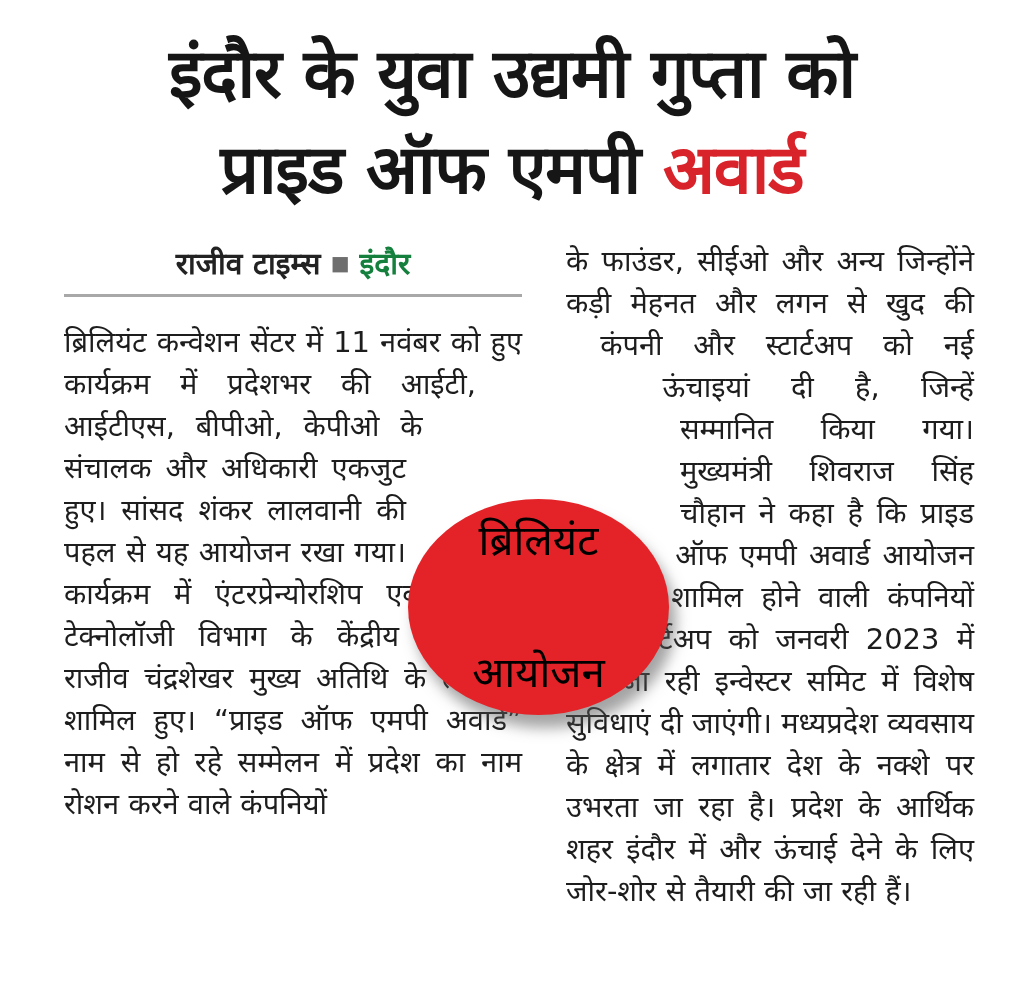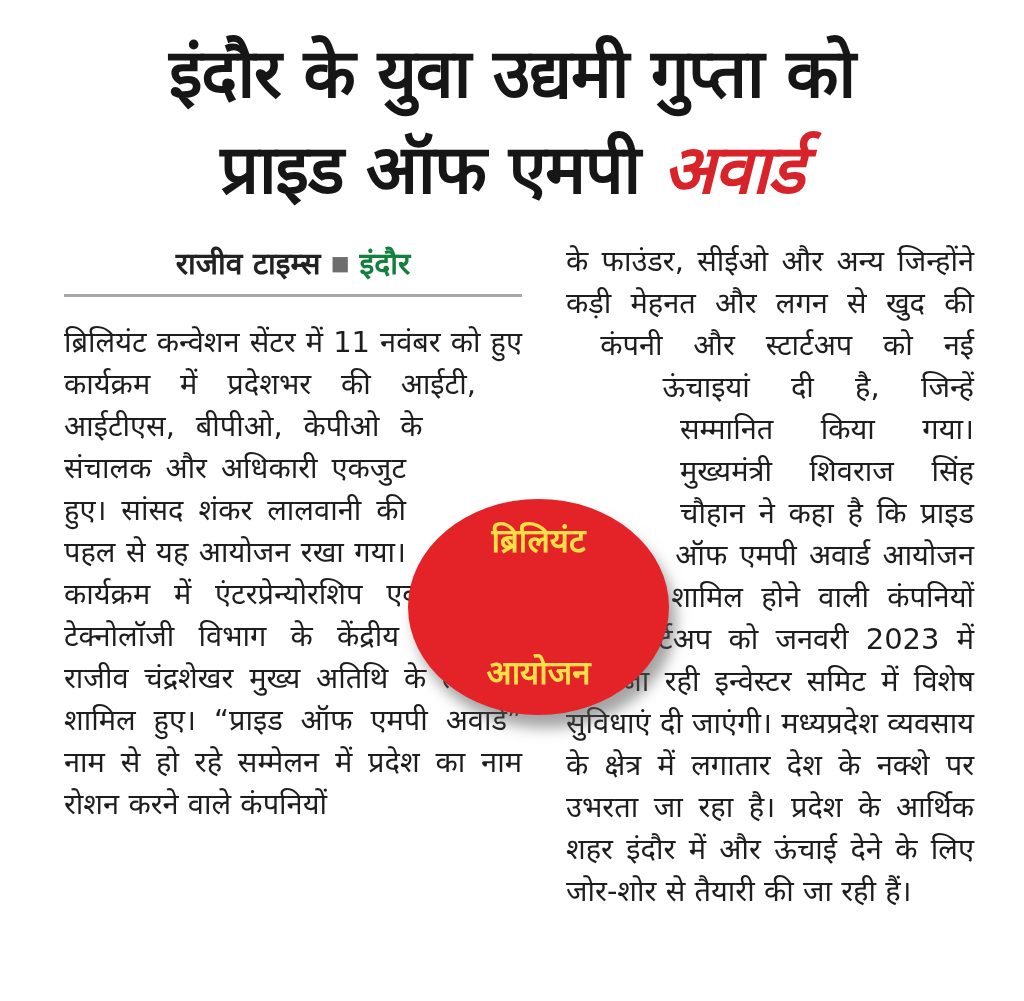--- a/index.html
+++ b/index.html
@@ -22,21 +22,21 @@
   .headline{
     padding-top:14px;
     text-align:center;
     font-weight:700;
     font-size:68px;
     line-height:96px;
     letter-spacing:-1px;
     color:#161616;
     white-space:nowrap;
   }
-  .headline .red{color:var(--red-headline);font-style:italic;}
+  .headline .red{color:var(--red-headline);}
   
   .columns{
     position:absolute;
     top:226px;left:0;right:0;bottom:0;
     display:flex;
     gap:44px;
     padding:0 20px 0 34px;
   }
   .col{min-width:0;}
   .col-left{width:458px;flex:0 0 458px;}
@@ -93,23 +93,23 @@
     width:261px;height:216px;
     background:var(--red-badge);
     border-radius:50%;
     box-shadow:7px 13px 14px rgba(90,90,90,.55);
     display:flex;
     align-items:center;
     justify-content:center;
     text-align:center;
   }
   .badge-text{
-    color:#fde047;
-    font-weight:700;
-    font-size:33px;
+    color:#000000;
+    font-weight:400;
+    font-size:42px;
     line-height:44px;
     white-space:nowrap;
   }
 </style>
 </head>
 <body>
 
 <div class="page">
 
   <h1 class="headline">

